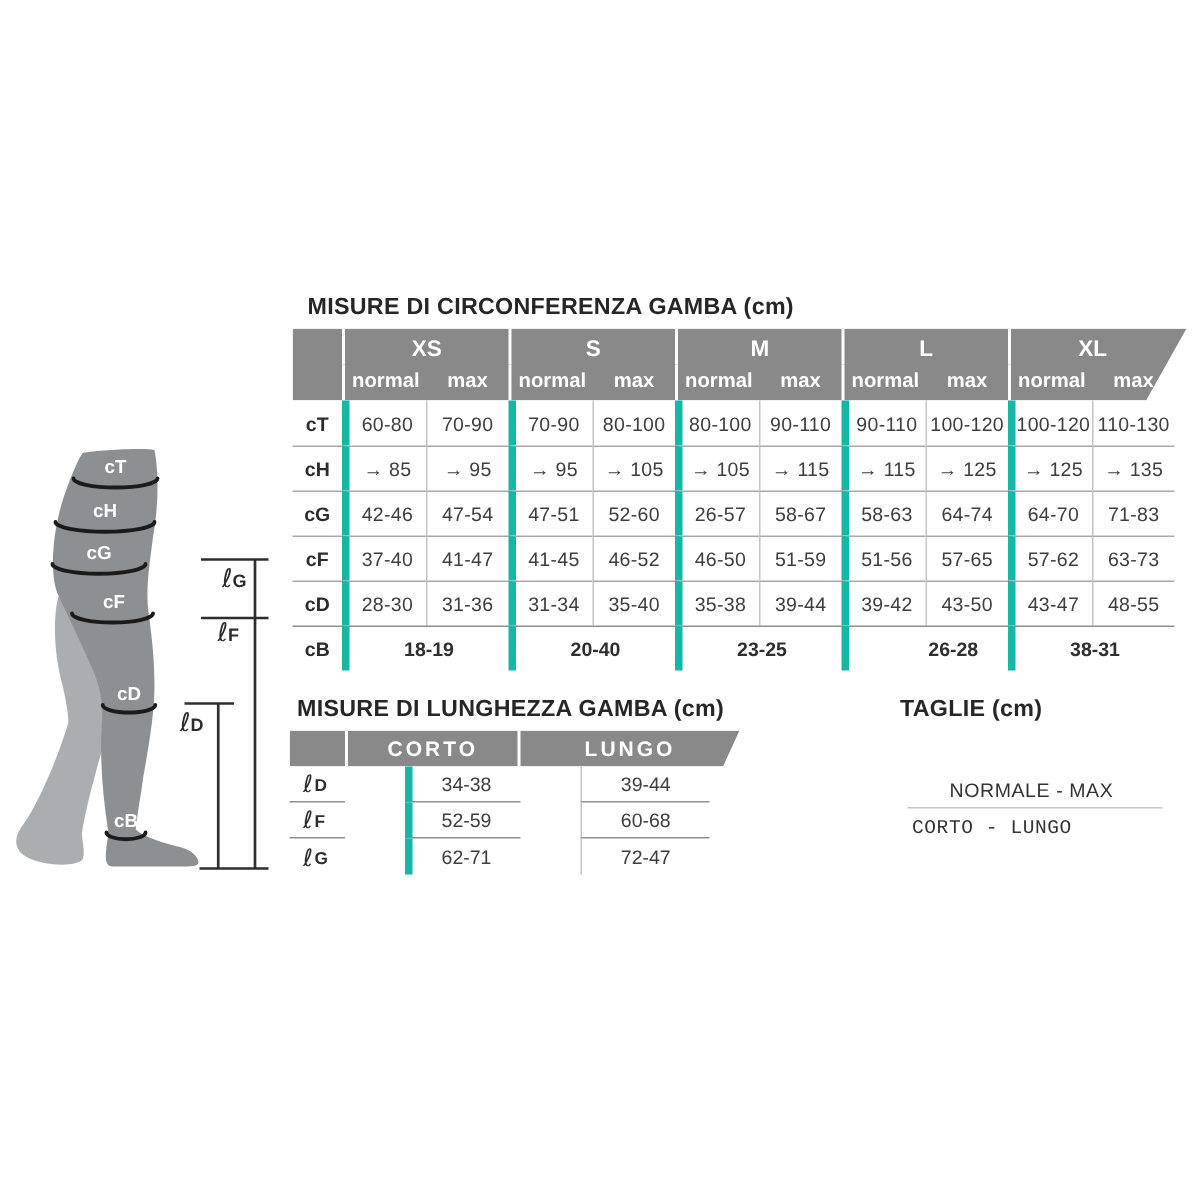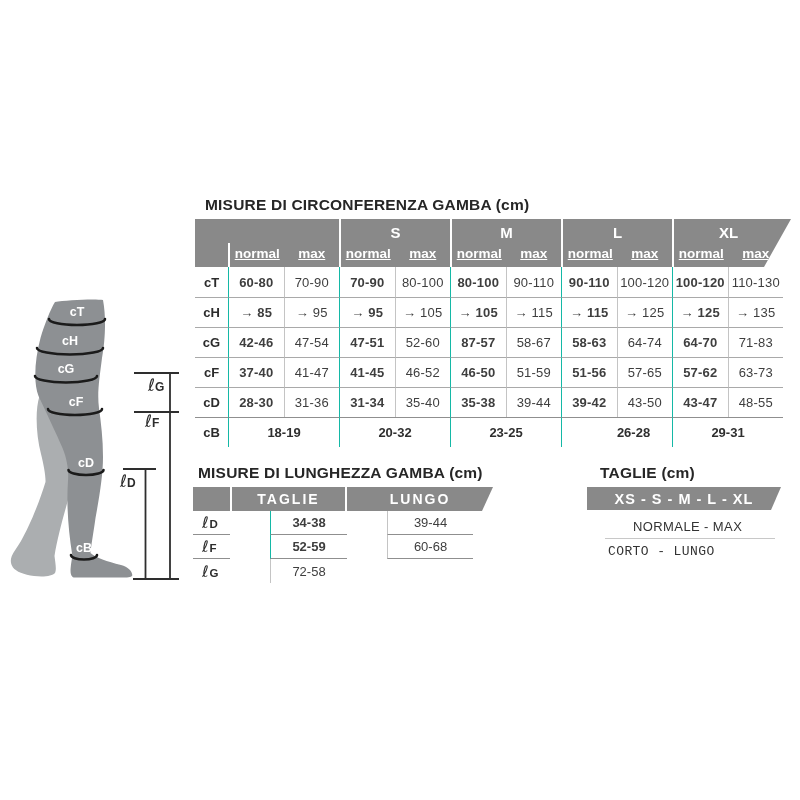--- a/index.html
+++ b/index.html
@@ -11,31 +11,31 @@
   #t2{left:198px;top:464px;}
   #t3{left:600px;top:464px;}
 
   
   #circ-header{position:absolute;left:195px;top:219px;width:596px;height:48px;background:#898989;
                display:grid;grid-template-columns:33px repeat(5,111px);grid-template-rows:24px 24px;
                clip-path:polygon(0 0,100% 0,calc(100% - 27px) 100%,0 100%);color:#fff;}
   .h-size{border-left:2px solid #fff;display:flex;align-items:center;justify-content:center;
           font-weight:bold;font-size:15px;padding-top:2px;box-sizing:border-box;}
   .h-sub{border-left:2px solid #fff;display:flex;box-sizing:border-box;}
-  .h-subcell{width:50%;text-align:center;font-weight:bold;font-size:13.5px;line-height:21px;text-decoration:underline;}
+  .h-subcell{width:50%;text-align:center;font-weight:bold;font-size:13.5px;line-height:21px;}
 
   
   #circ-body{position:absolute;left:195px;top:267px;display:grid;
              grid-template-columns:33px repeat(10,55.5px);grid-auto-rows:30px;}
   .c-label{display:flex;align-items:center;justify-content:center;font-weight:bold;font-size:13px;color:#2c2c2c;box-sizing:border-box;}
   .c-val{display:flex;align-items:center;justify-content:center;font-size:13px;color:#3e3e3e;letter-spacing:.2px;box-sizing:border-box;}
   .c-span{display:flex;align-items:center;justify-content:center;font-size:13px;font-weight:bold;color:#2f2f2f;box-sizing:border-box;}
   .bt{border-top:1px solid #a9a9a9;}
   .bt-d{border-top:1px solid #8f8f8f;}
-  .bl-d{border-left:1px solid #14b8a6;font-weight:bold;}
+  .bl-d{border-left:5px solid #14b8a6;}
   .bl-l{border-left:1px solid #c4c4c4;}
 
   
   #len-header{position:absolute;left:193px;top:487px;width:300px;height:24px;background:#898989;
               display:grid;grid-template-columns:37px 115px 1fr;
               clip-path:polygon(0 0,100% 0,calc(100% - 11px) 100%,0 100%);color:#fff;}
   .lh-spacer{box-sizing:border-box;}
   .lh-col{border-left:2px solid #fff;display:flex;align-items:center;justify-content:center;
           font-weight:bold;font-size:14px;letter-spacing:2px;box-sizing:border-box;}
   #len-body{position:absolute;left:193px;top:511px;display:grid;
@@ -66,20 +66,21 @@
 </style>
 </head>
 <body>
 
 <div class="canvas">
 
   <div class="title" id="t1">MISURE DI CIRCONFERENZA GAMBA (cm)</div>
 
   <div id="circ-header">
       <div class="h-spacer" style="grid-area: 1 / 1 / 3;"></div>
+      <div class="h-size" style="grid-area: 1 / 2;">XS</div>
       <div class="h-size" style="grid-area: 1 / 3;">S</div>
       <div class="h-size" style="grid-area: 1 / 4;">M</div>
       <div class="h-size" style="grid-area: 1 / 5;">L</div>
       <div class="h-size" style="grid-area: 1 / 6;">XL</div>
       <div class="h-sub" style="grid-area: 2 / 2;">
         <span class="h-subcell">normal</span>
         <span class="h-subcell">max</span>
       </div>
       <div class="h-sub" style="grid-area: 2 / 3;">
         <span class="h-subcell">normal</span>
@@ -119,21 +120,21 @@
       <div class="c-val bl-l bt">→ 115</div>
       <div class="c-val bl-d bt">→ 115</div>
       <div class="c-val bl-l bt">→ 125</div>
       <div class="c-val bl-d bt">→ 125</div>
       <div class="c-val bl-l bt">→ 135</div>
       <div class="c-label bt">cG</div>
       <div class="c-val bl-d bt">42-46</div>
       <div class="c-val bl-l bt">47-54</div>
       <div class="c-val bl-d bt">47-51</div>
       <div class="c-val bl-l bt">52-60</div>
-      <div class="c-val bl-d bt">87-57</div>
+      <div class="c-val bl-d bt">26-57</div>
       <div class="c-val bl-l bt">58-67</div>
       <div class="c-val bl-d bt">58-63</div>
       <div class="c-val bl-l bt">64-74</div>
       <div class="c-val bl-d bt">64-70</div>
       <div class="c-val bl-l bt">71-83</div>
       <div class="c-label bt">cF</div>
       <div class="c-val bl-d bt">37-40</div>
       <div class="c-val bl-l bt">41-47</div>
       <div class="c-val bl-d bt">41-45</div>
       <div class="c-val bl-l bt">46-52</div>
@@ -149,54 +150,54 @@
       <div class="c-val bl-d bt">31-34</div>
       <div class="c-val bl-l bt">35-40</div>
       <div class="c-val bl-d bt">35-38</div>
       <div class="c-val bl-l bt">39-44</div>
       <div class="c-val bl-d bt">39-42</div>
       <div class="c-val bl-l bt">43-50</div>
       <div class="c-val bl-d bt">43-47</div>
       <div class="c-val bl-l bt">48-55</div>
       <div class="c-label bt-d">cB</div>
       <div class="c-span bl-d bt-d" style="grid-column: span 2;">18-19</div>
-      <div class="c-span bl-d bt-d" style="grid-column: span 2;">20-32</div>
+      <div class="c-span bl-d bt-d" style="grid-column: span 2;">20-40</div>
       <div class="c-span bl-d bt-d" style="grid-column: span 2;">23-25</div>
       <div class="c-span bl-d bt-d" style="grid-column: span 2; padding-left: 33px;">26-28</div>
-      <div class="c-span bl-d bt-d" style="grid-column: span 2;">29-31</div>
+      <div class="c-span bl-d bt-d" style="grid-column: span 2;">38-31</div>
     </div>
 
   <div class="title" id="t2">MISURE DI LUNGHEZZA GAMBA (cm)</div>
   <div id="len-header">
       <div class="lh-spacer"></div>
-      <div class="lh-col">TAGLIE</div>
+      <div class="lh-col">CORTO</div>
       <div class="lh-col">LUNGO</div>
     </div>
   <div id="len-body">
       <div class="l-label bb">
         <span class="lscript">ℓ</span>
         <span class="lsub">D</span>
       </div>
       <div class="l-val bl-d bb">34-38</div>
       <div class="l-val bl-l bb">39-44</div>
       <div class="l-label bb">
         <span class="lscript">ℓ</span>
         <span class="lsub">F</span>
       </div>
       <div class="l-val bl-d bb">52-59</div>
       <div class="l-val bl-l bb">60-68</div>
       <div class="l-label">
         <span class="lscript">ℓ</span>
         <span class="lsub">G</span>
       </div>
-      <div class="l-val bl-l">72-58</div>
+      <div class="l-val bl-d">62-71</div>
+      <div class="l-val bl-l">72-47</div>
     </div>
 
   <div class="title" id="t3">TAGLIE (cm)</div>
-  <div id="taglie-bar">XS - S - M - L - XL</div>
   <div class="taglie-line" id="tg-normale">NORMALE - MAX</div>
   <div id="taglie-hr"></div>
   <div class="taglie-line" id="tg-corto">CORTO - LUNGO</div>
 
   <svg id="leg-svg" width="180" height="300" viewBox="0 0 180 300">
 
     <path fill="#abaeb0" d="M58,55 C48,68 36,88 29.5,106 C25,120 26,145 31,164 C33.5,174 35.8,186 35.5,192
              C29.5,212 19.5,236 11,251 C7.5,257 3.5,262 1.8,266 C0.2,270 0.5,274 3,277.5
              C6,281.5 14,284.8 24,286 C34,287.2 42.5,286 45,283 C46.8,279.5 45.2,272 44.5,266
              C47.5,247 54,224 59.5,205 C63.5,191 65.5,179 65.8,170 C67.5,150 66,126 68,108

